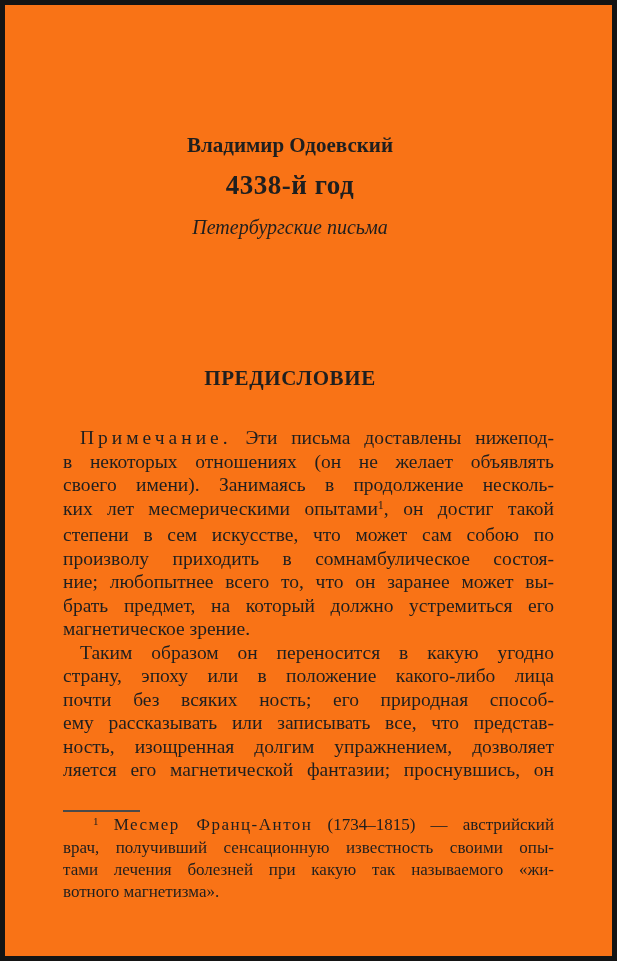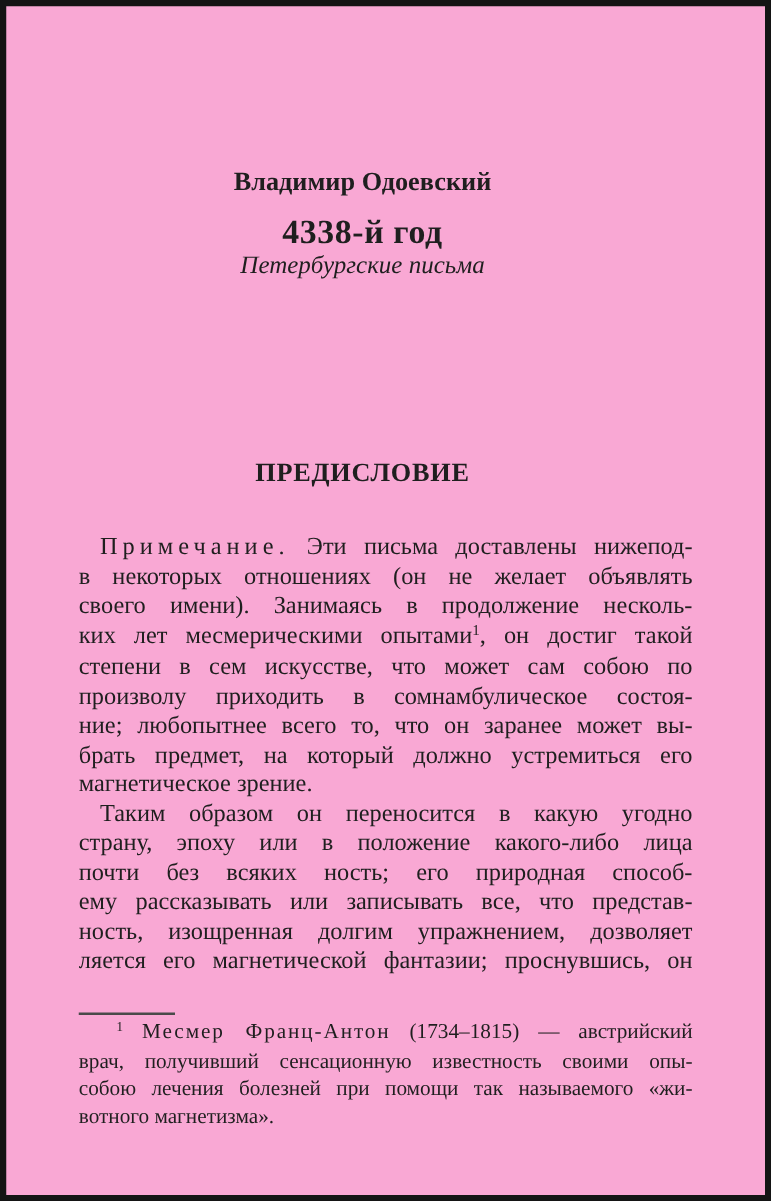--- a/index.html
+++ b/index.html
@@ -6,37 +6,37 @@
   html, body { background: #ffffff; }
   body {
     width: 617px; height: 961px;
     font-family: "Liberation Serif", "DejaVu Serif", serif;
     color: #1f1f1f;
     position: relative;
     overflow: hidden;
   }
   .page {
     position: absolute; inset: 0;
-    background: #f9a8d4;
+    background: #f97316;
   }
   .frame {
     position: absolute; inset: 0;
     border: 5px solid #141414;
     pointer-events: none;
     z-index: 10;
   }
   .centered {
     position: absolute;
     left: 63px; width: 454px; 
     text-align: center;
     white-space: nowrap;
   }
   .book-author   { top: 133px; font-size: 21px; font-weight: bold; }
   .book-title    { top: 170px; font-size: 27px; font-weight: bold; letter-spacing: 0.5px; }
-  .book-subtitle { top: 201px; font-size: 20px; font-style: italic; }
+  .book-subtitle { top: 216px; font-size: 20px; font-style: italic; }
   .chapter-heading { top: 366px; font-size: 21px; font-weight: bold; letter-spacing: 0.6px; }
 
   .body-text {
     position: absolute;
     top: 426px; left: 63px; width: 491px;
     font-size: 19.5px;
     line-height: 23.5px;
   }
   .line {
     text-align: justify;
@@ -100,18 +100,18 @@
     <div class="line">ему рассказывать или записывать все, что представ-</div>
     <div class="line">ность, изощренная долгим упражнением, дозволяет</div>
     <div class="line">ляется его магнетической фантазии; проснувшись, он</div>
   </div>
 
   <div class="footnote-rule"></div>
 
   <div class="footnote">
     <div class="line indent"><span class="sup">1</span> <span class="spaced-fn">Месмер Франц-Антон</span> <span>(1734–1815) — австрийский</span></div>
     <div class="line">врач, получивший сенсационную известность своими опы-</div>
-    <div class="line">собою лечения болезней при помощи так называемого «жи-</div>
+    <div class="line">тами лечения болезней при какую так называемого «жи-</div>
     <div class="line last">вотного магнетизма».</div>
   </div>
 
   <div class="frame"></div>
 </div>
 
 </body></html>

